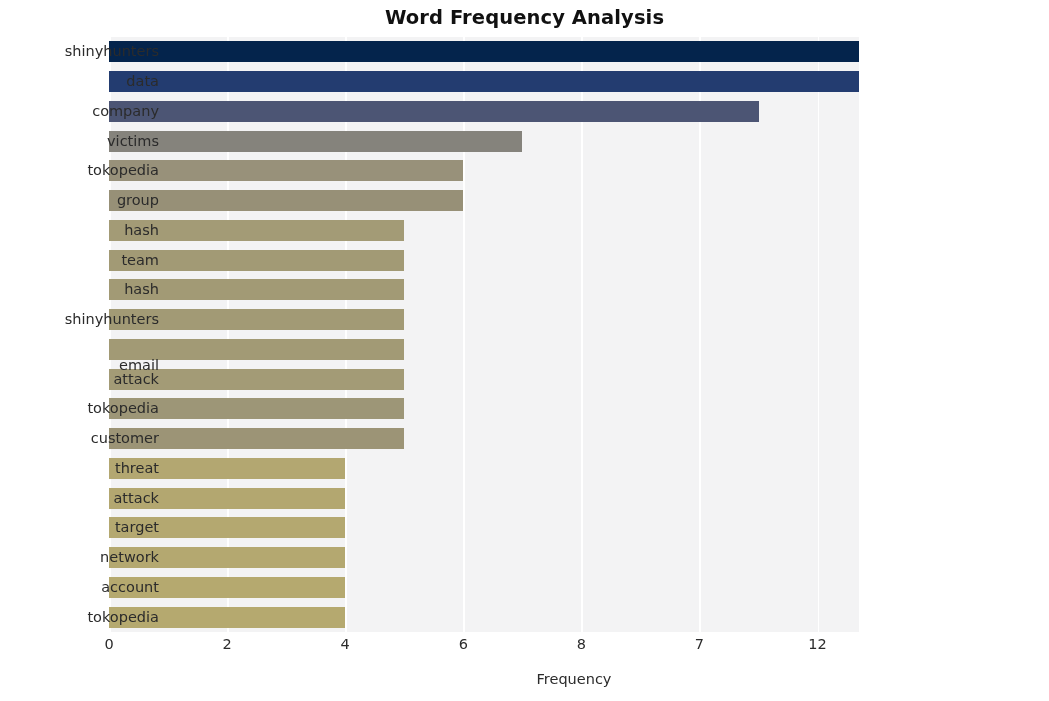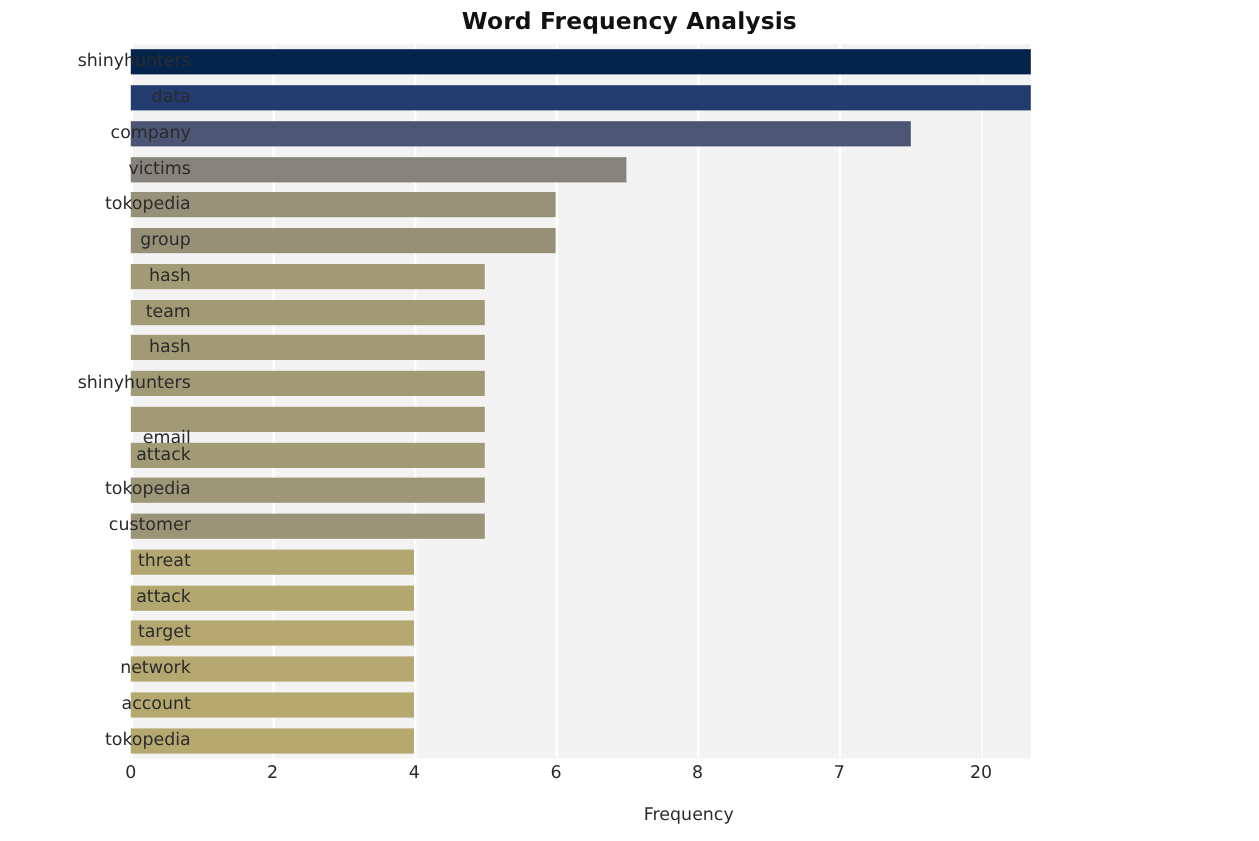--- a/index.html
+++ b/index.html
@@ -168,19 +168,19 @@
       <div class="ylabel" style="top: 569.625px;">tokopedia</div>
     </div>
 
   <div class="xlabels" id="xlabels">
       <div class="xlabel" style="left: 0px;">0</div>
       <div class="xlabel" style="left: 118.095px;">2</div>
       <div class="xlabel" style="left: 236.19px;">4</div>
       <div class="xlabel" style="left: 354.286px;">6</div>
       <div class="xlabel" style="left: 472.381px;">8</div>
       <div class="xlabel" style="left: 590.476px;">7</div>
-      <div class="xlabel" style="left: 708.571px;">20</div>
+      <div class="xlabel" style="left: 708.571px;">12</div>
       <div class="xlabel" style="left: 826.667px; margin-top: 33px;">14</div>
     </div>
 
   <div class="xaxis-title">Frequency</div>
 
 </div>
 
 </body></html>

